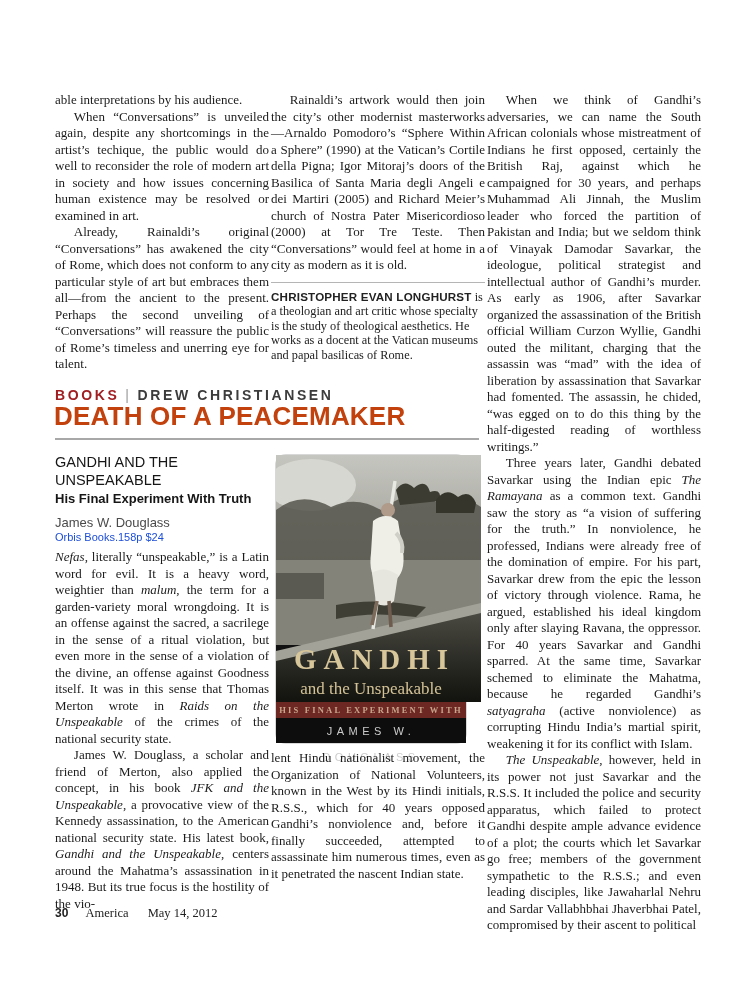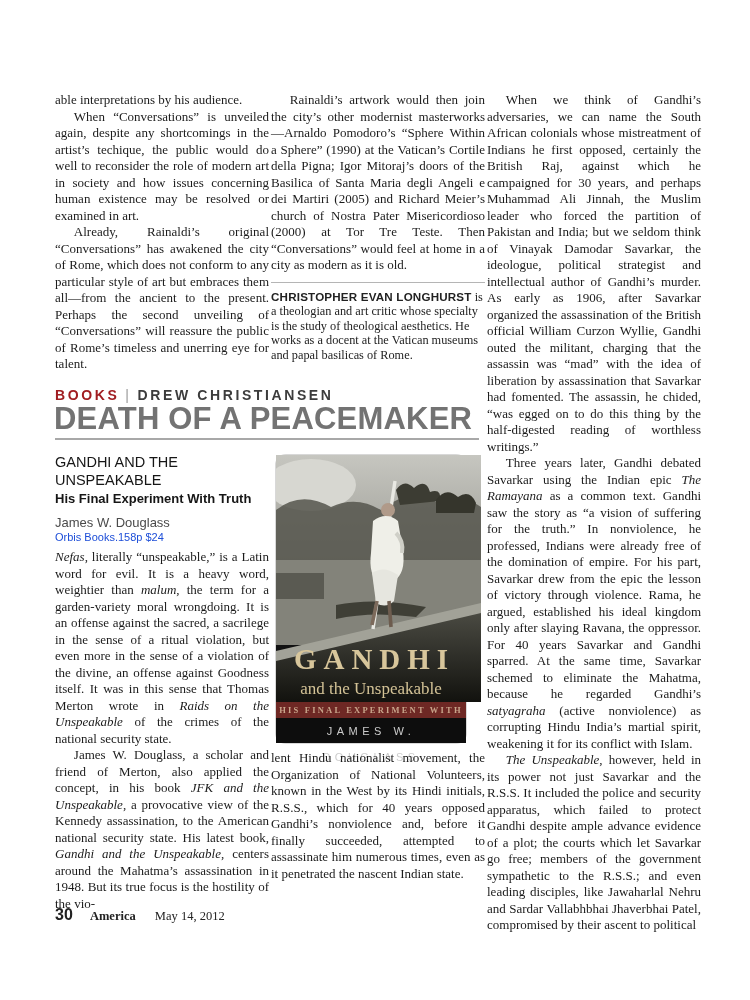--- a/index.html
+++ b/index.html
@@ -21,22 +21,22 @@
   .bio-text{color:#222;}
 
   
   #kicker{position:absolute;left:55px;top:387px;
       font-family:"Liberation Sans", sans-serif;font-size:14px;font-weight:bold;
       letter-spacing:2.6px;}
   #kicker .books{color:#a01d21;}
   #kicker .sep{color:#9a9a9a;font-weight:normal;padding:0 6px;}
   #kicker .author{color:#3c3c3c;font-weight:600;}
   #headline{position:absolute;left:54px;top:401px;
-      font-family:"Liberation Sans", sans-serif;font-size:31px;font-weight:bold;
-      color:#737373;letter-spacing:.2px;}
+      font-family:"Liberation Sans", sans-serif;font-size:26px;font-weight:bold;
+      color:#c2410c;letter-spacing:.2px;}
   #headline-rule{position:absolute;left:55px;top:438px;width:424px;height:2px;
       background:#a8a8a8;}
 
   
   #book-info{position:absolute;left:55px;top:453px;width:212px;
       font-family:"Liberation Sans", sans-serif;}
   #book-info .bt{font-size:14.5px;font-weight:normal;color:#161616;line-height:18px;}
   #book-info .bst{font-size:13px;font-weight:bold;color:#161616;line-height:16px;margin-top:2px;}
   #book-info .ba{font-size:13px;color:#4a4a4a;line-height:15px;margin-top:8px;}
   #book-info .bp{font-size:11px;color:#1d4ed8;line-height:15px;}
@@ -54,22 +54,22 @@
       background:#6e2824;text-align:center;
       font-family:"Liberation Serif", serif;font-size:8.5px;font-weight:bold;
       color:#c9a58b;letter-spacing:2.2px;line-height:17px;}
   .cover-author{position:absolute;left:0;top:263px;width:100%;height:25px;
       background:#0d0d0d;text-align:center;
       font-family:"Liberation Sans", sans-serif;font-size:11px;
       color:#cccccc;letter-spacing:4.5px;line-height:26px;}
 
   
   #footer{position:absolute;left:55px;top:906px;font-size:12.5px;color:#222;}
-  #footer .pn{font-family:"Liberation Sans", sans-serif;font-weight:bold;font-size:16px;}
-  #footer .mag{margin-left:14px;font-weight:bold;font-family:"Liberation Serif", serif;}
+  #footer .pn{font-family:"Liberation Sans", sans-serif;font-weight:bold;font-size:12px;}
+  #footer .mag{margin-left:14px;font-weight:normal;font-family:"Liberation Serif", serif;}
   #footer .date{margin-left:16px;}
 </style>
 </head>
 <body>
 
 <div id="page">
 
   <div class="col body-text" style="left:55px;top:92px;">
       <p><span>able interpretations by his audience.</span></p>
       <p class="indent"><span>When “Conversations” is unveiled again, despite any shortcomings in the artist’s techique, the public would do well to reconsider the role of modern art in society and how issues concerning human existence may be resolved or examined in art.</span></p>

